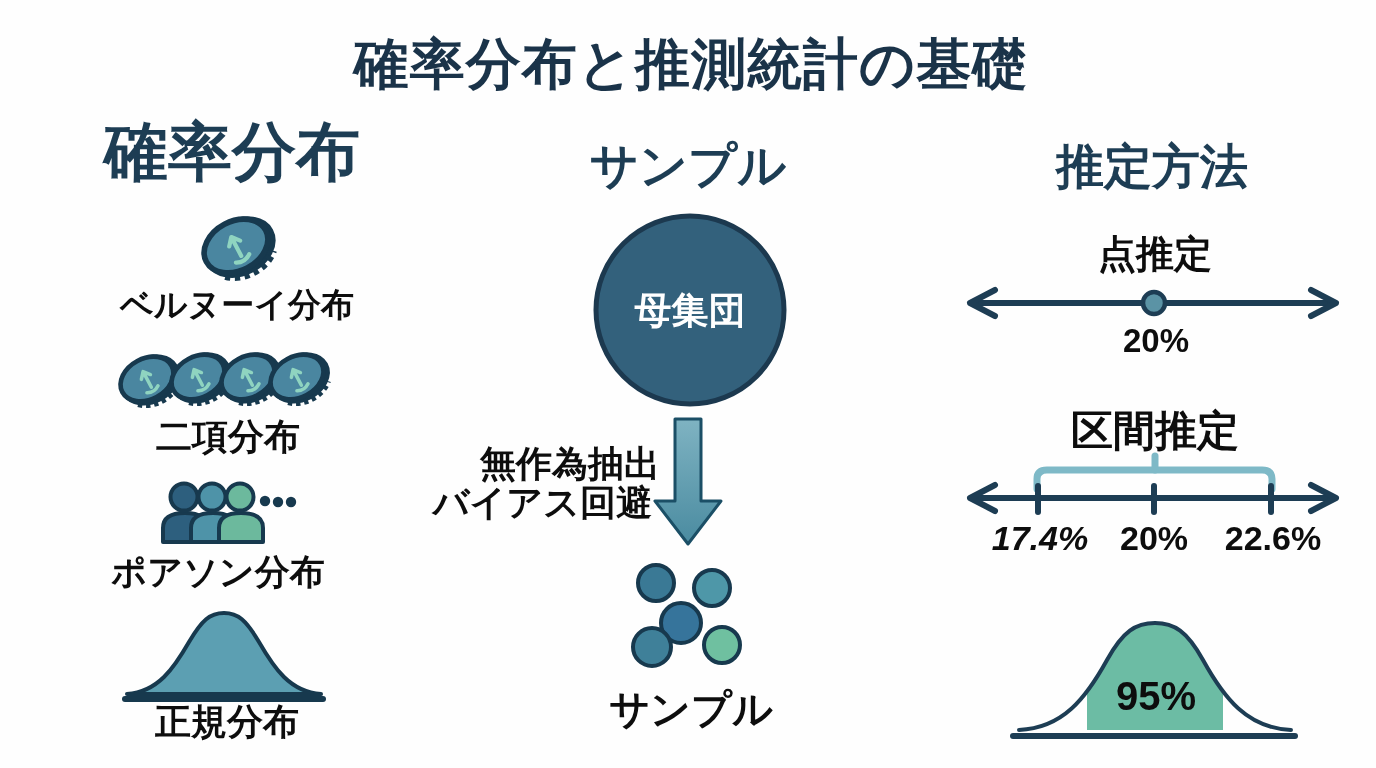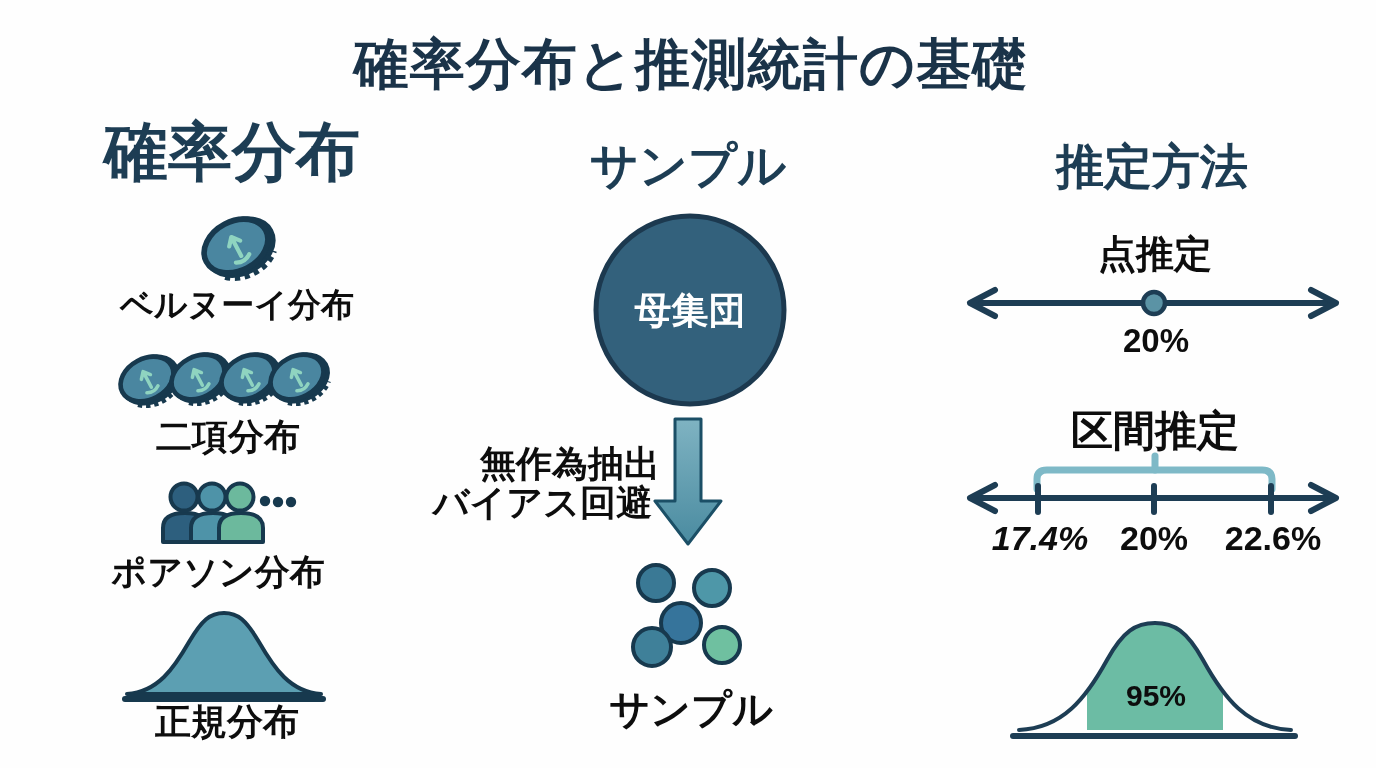--- a/index.html
+++ b/index.html
@@ -144,15 +144,15 @@
   <div class="t ra" style="right:724px;top:503px;font-size:36px;">バイアス回避</div>
   <div class="t" style="left:691px;top:709px;font-size:40px;">サンプル</div>
 
   <div class="t" style="left:1152px;top:167px;font-size:48px;color:var(--header-ink);">推定方法</div>
   <div class="t" style="left:1155px;top:254px;font-size:38px;">点推定</div>
   <div class="t" style="left:1156px;top:340px;font-size:33px;">20%</div>
   <div class="t" style="left:1155px;top:431px;font-size:42px;">区間推定</div>
   <div class="t" style="left:1040px;top:538px;font-size:34px;font-style:italic;">17.4%</div>
   <div class="t" style="left:1154px;top:538px;font-size:34px;">20%</div>
   <div class="t" style="left:1273px;top:538px;font-size:34px;">22.6%</div>
-  <div class="t" style="left:1156px;top:696px;font-size:30px;">95%</div>
+  <div class="t" style="left:1156px;top:696px;font-size:40px;">95%</div>
 
 </div>
 
 </body></html>

